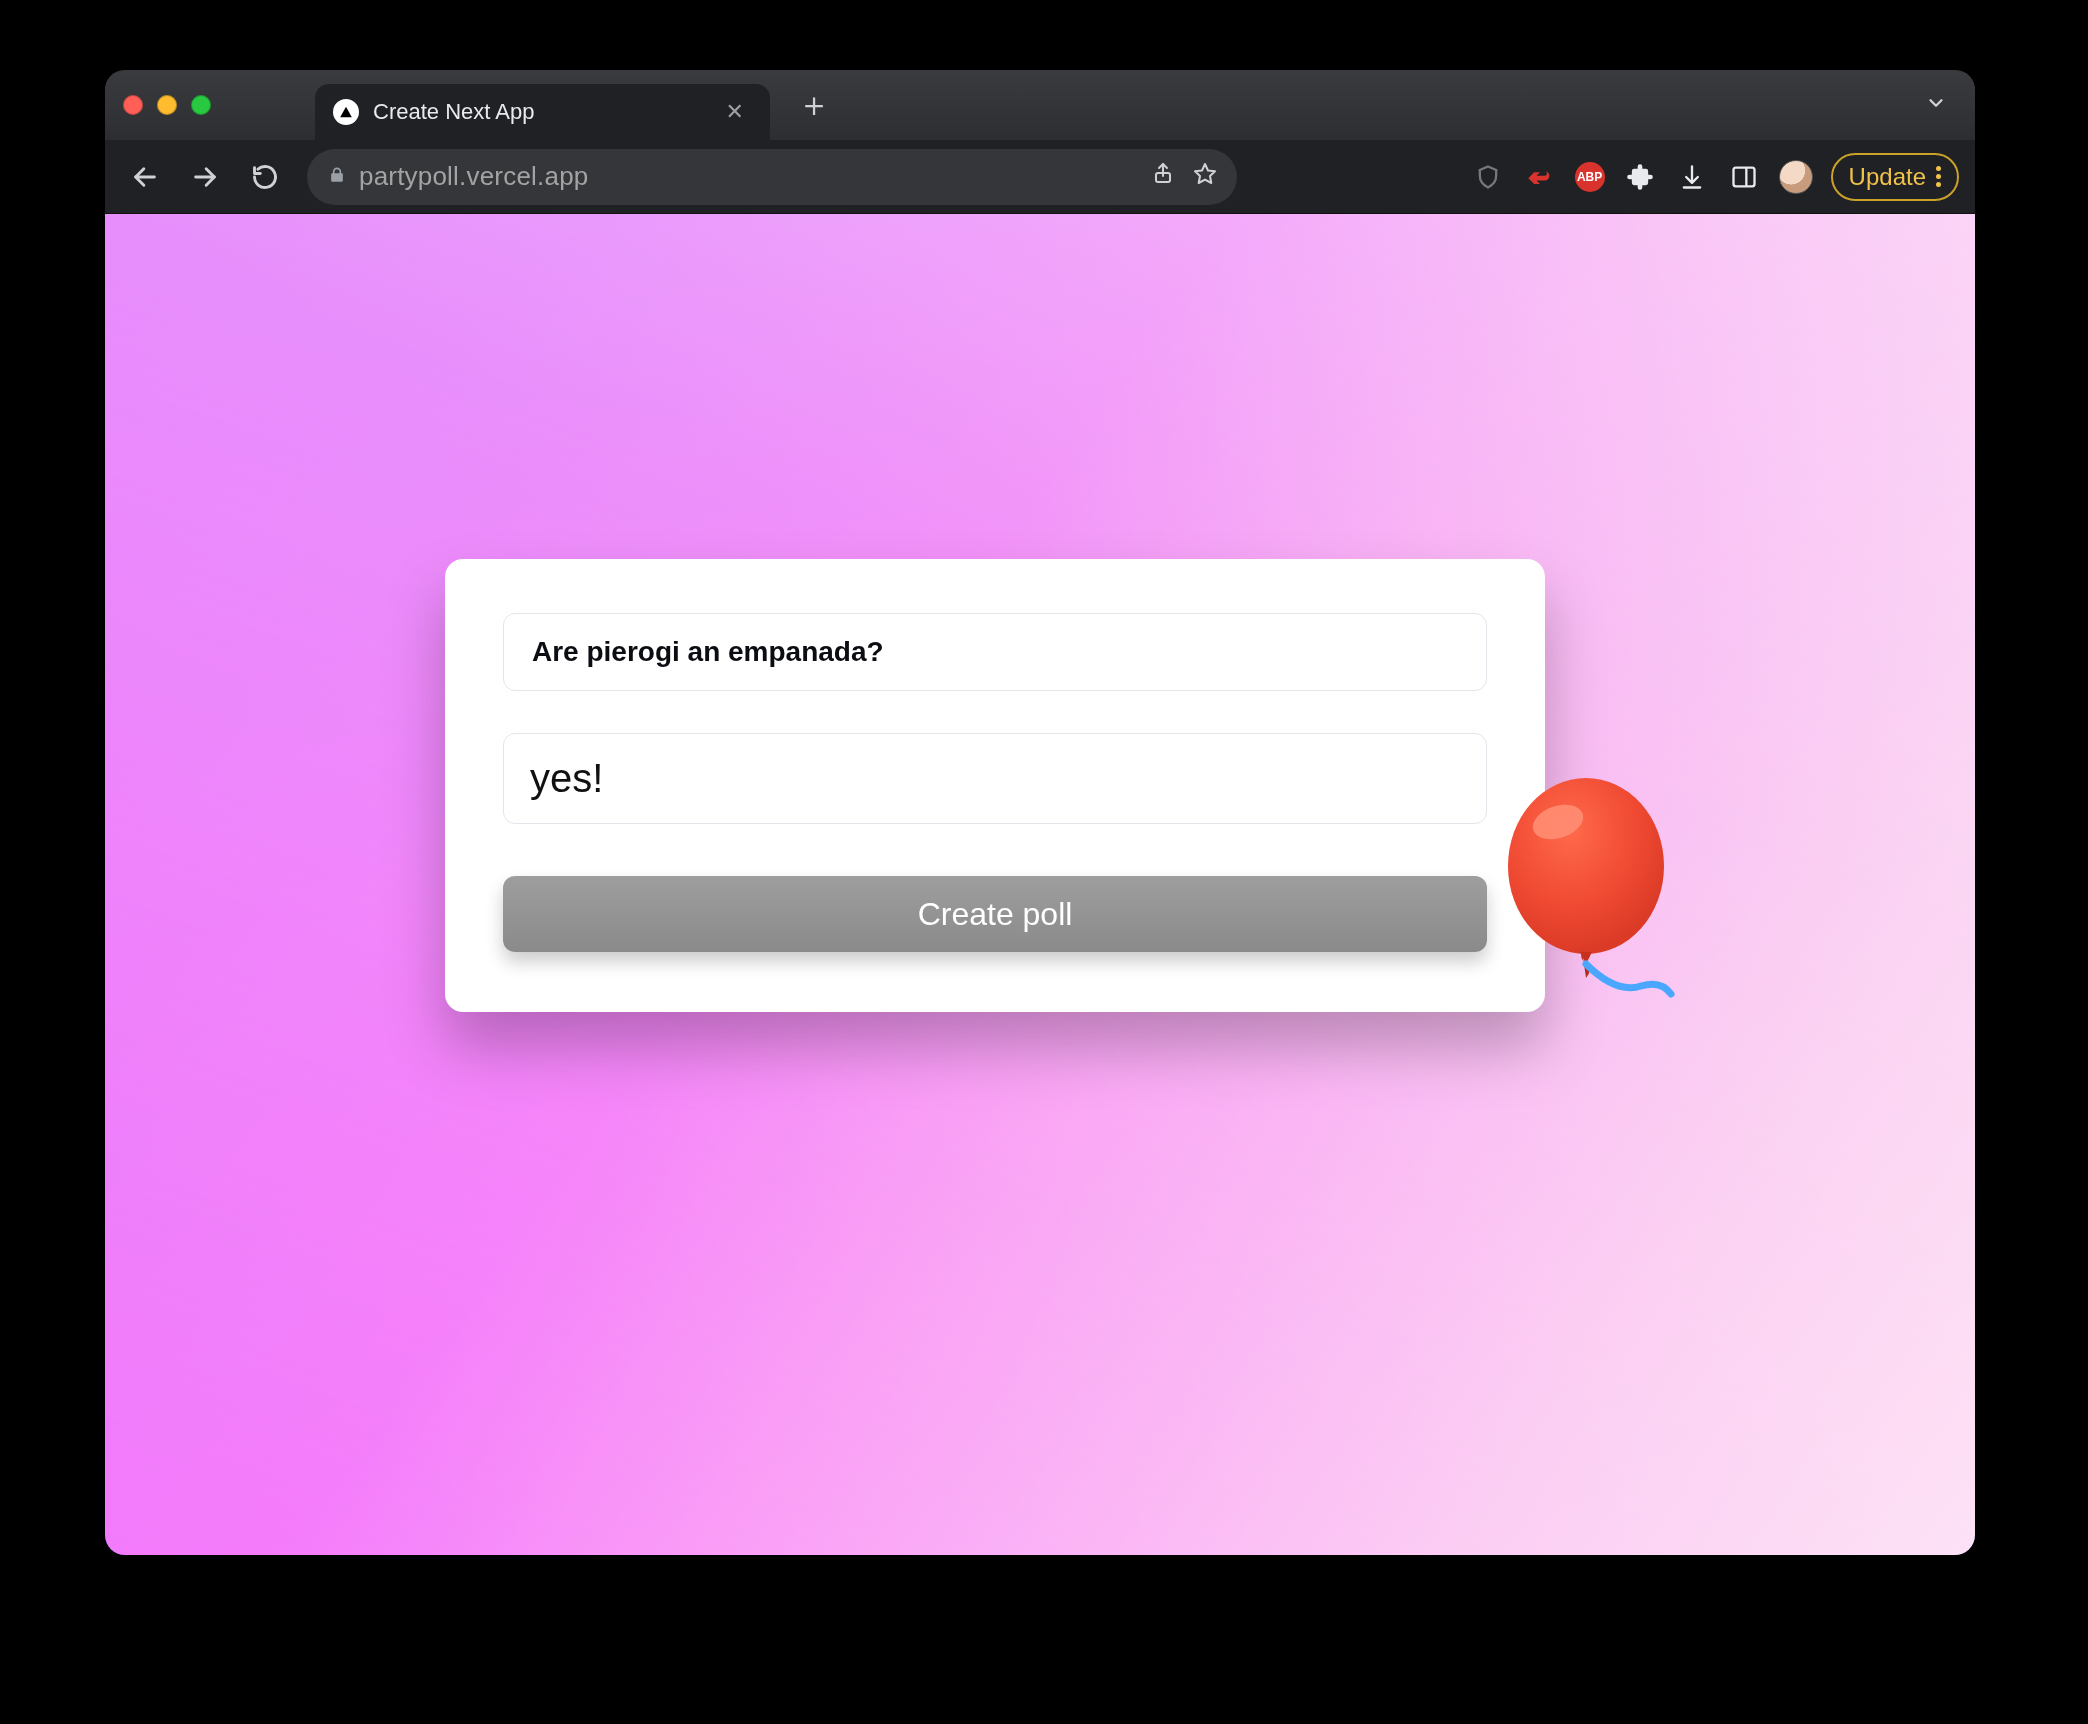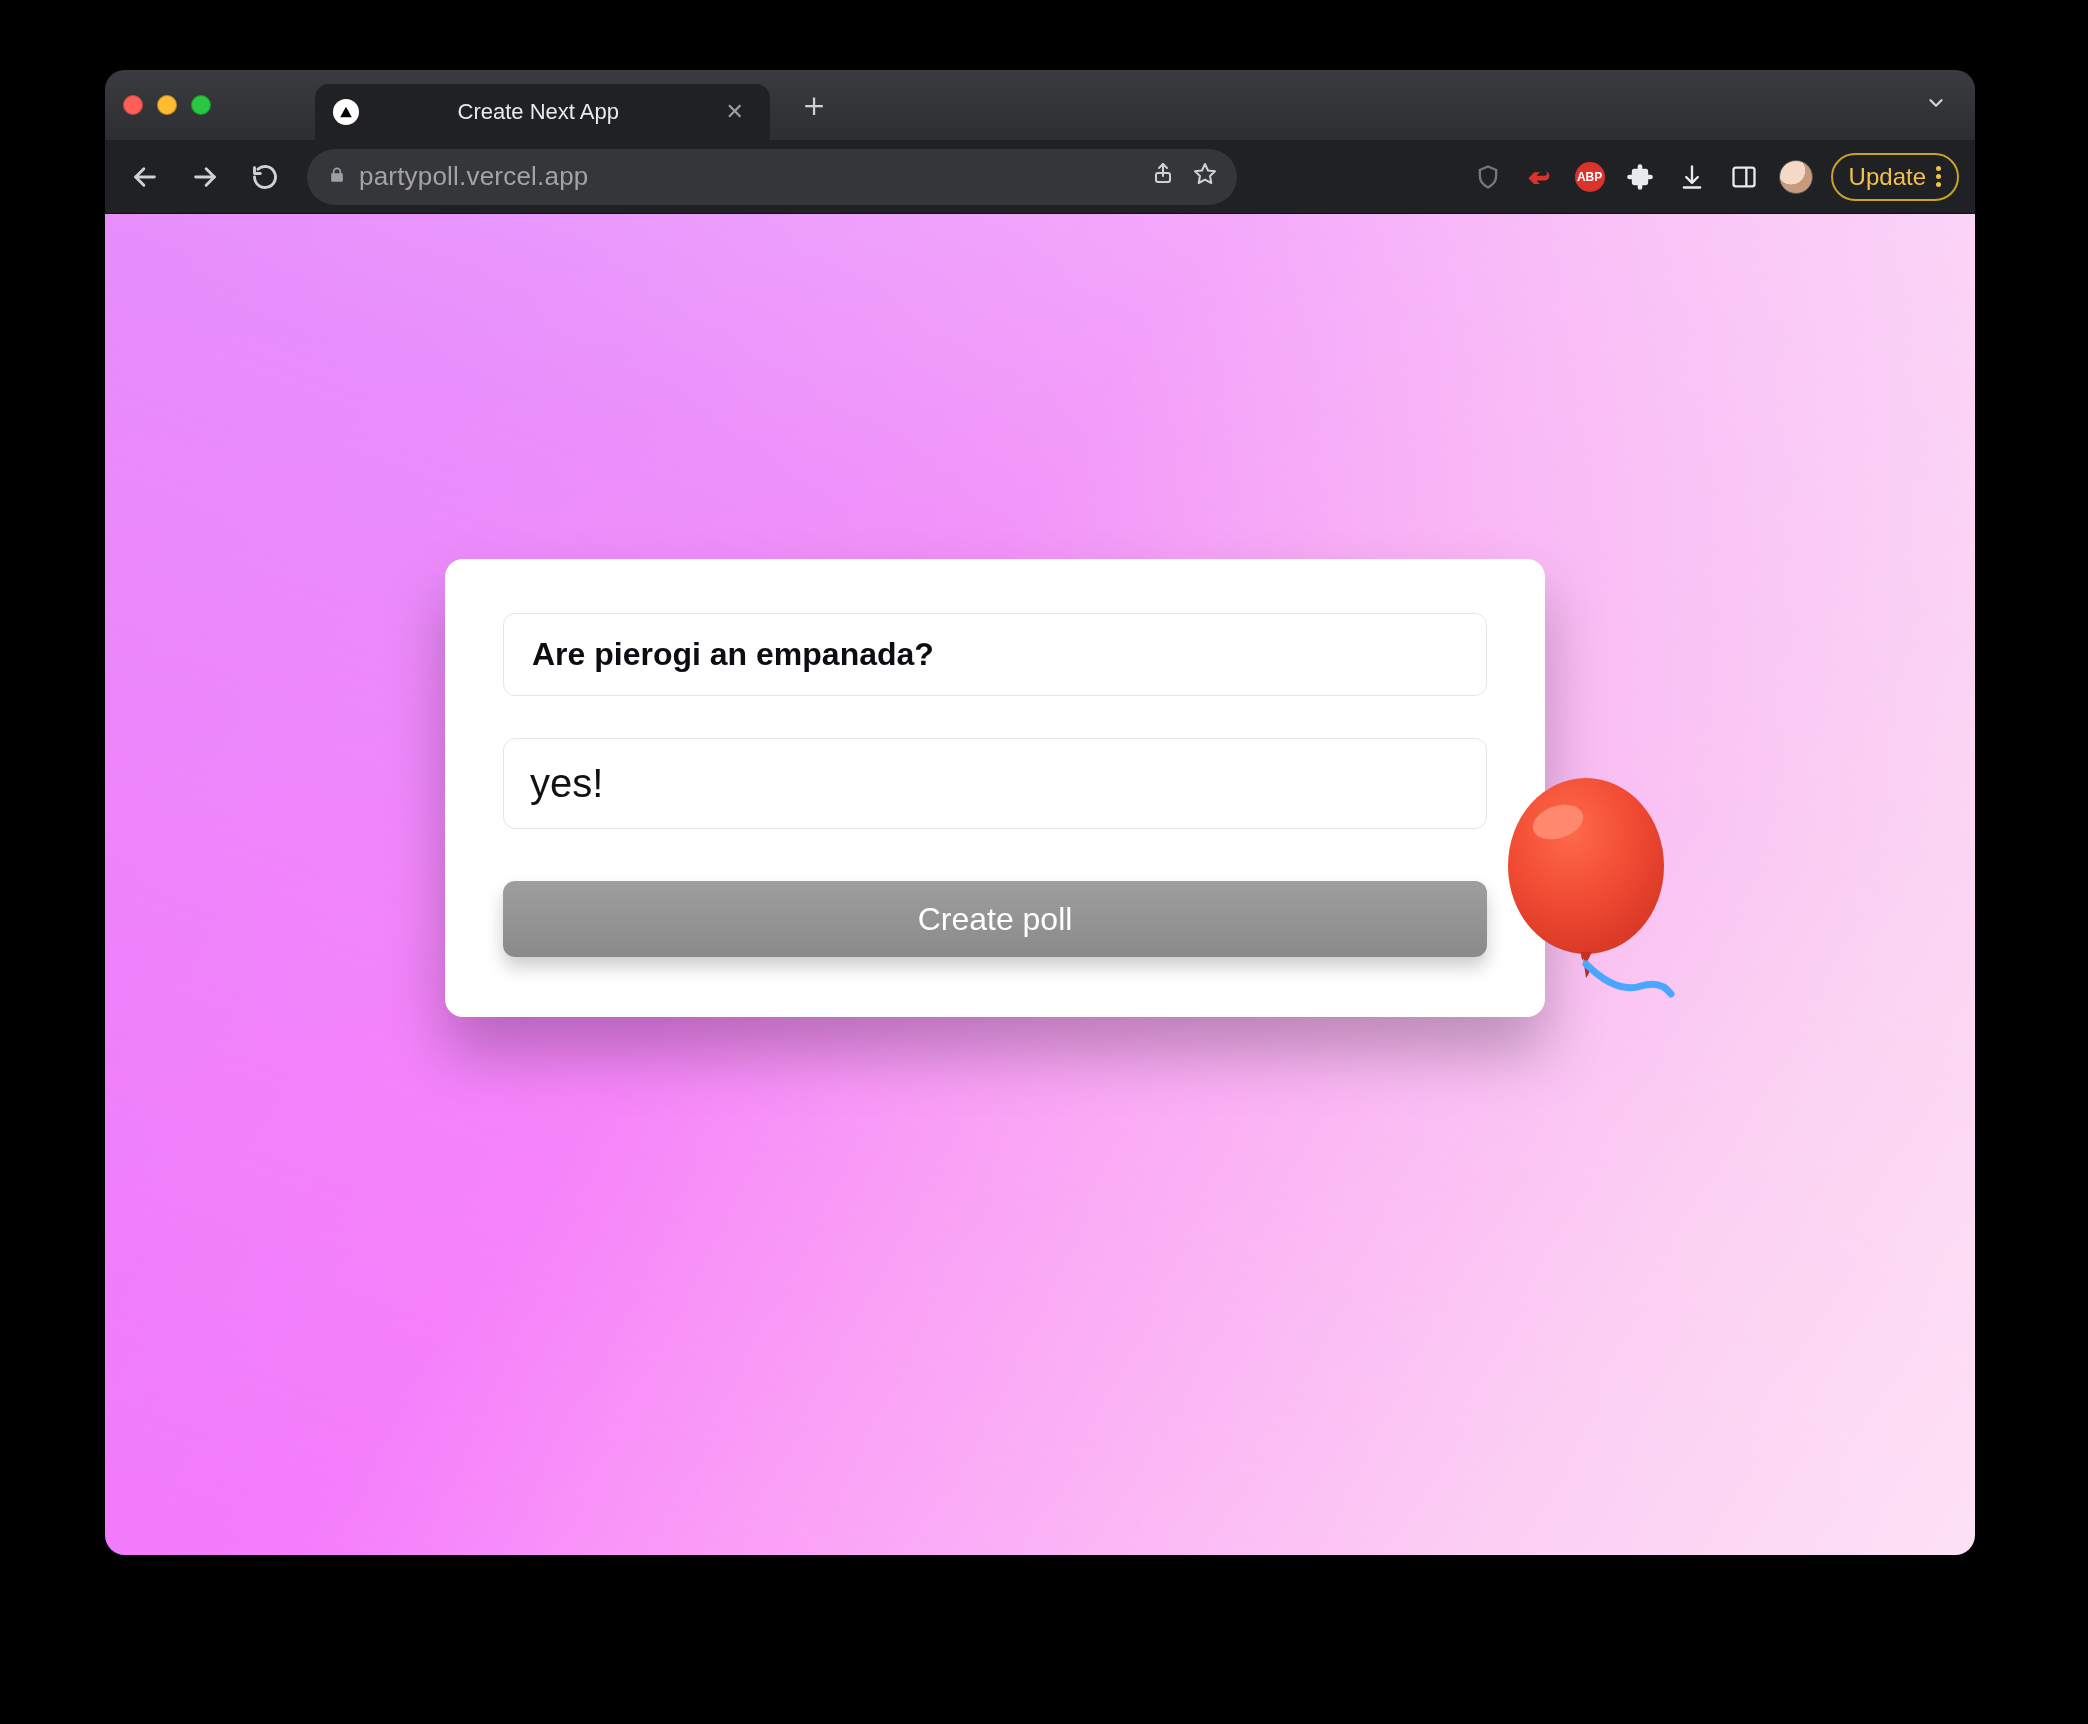--- a/index.html
+++ b/index.html
@@ -50,21 +50,20 @@
       width: 455px;
       background: #202124;
       border-radius: 14px 14px 0 0;
       display: flex; align-items: center;
       padding: 10px 18px;
       gap: 14px;
       color: #e8eaed;
       font-size: 22px;
       position: relative;
       top: 7px;
-      text-align: center;
     }
     .tab .favicon {
       width: 26px; height: 26px; border-radius: 50%; background:#fff; display:flex;align-items:center;justify-content:center;
     }
     .tab .favicon svg{width:14px;height:14px;display:block;}
     .tab .tab-title{ flex:1; white-space:nowrap; overflow:hidden; text-overflow:ellipsis; }
     .tab .tab-close{ color:#9aa0a6; font-size:22px; padding:4px 8px; cursor:pointer;}
     .new-tab {
       width:40px;height:40px;color:#cfd1d4;font-size:34px;display:flex;align-items:center;justify-content:center;cursor:pointer;margin-left:10px;
     }
@@ -148,21 +147,21 @@
       background:#fff;
       border-radius: 18px;
       padding: 54px 58px 60px 58px;
       box-shadow: 0 35px 60px rgba(0,0,0,.25);
     }
     .question{
       width:100%;
       border:1px solid #e3e5ea;
       border-radius:12px;
       padding: 22px 28px;
-      font-size:32px;
+      font-size:28px;
       font-weight:800;
       color:#0b0d12;
       background:#fff;
     }
     .answers{margin-top:42px;display:flex;flex-direction:column;gap:28px;}
     .answer{
       width:100%;
       border:1px solid #e3e5ea;
       border-radius:12px;
       padding: 22px 26px;

